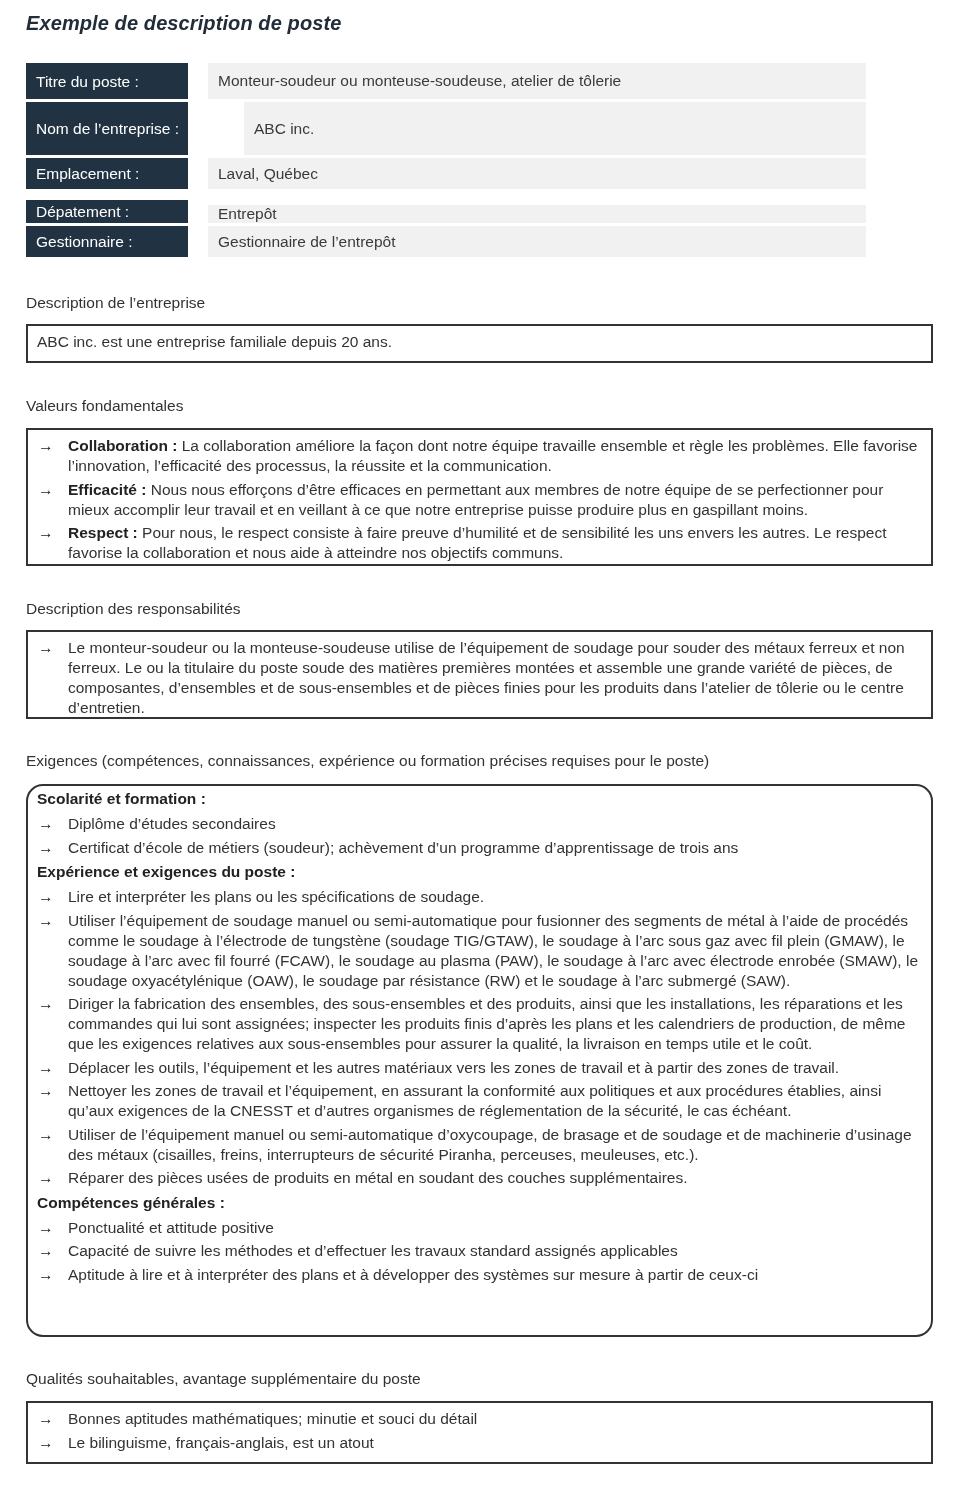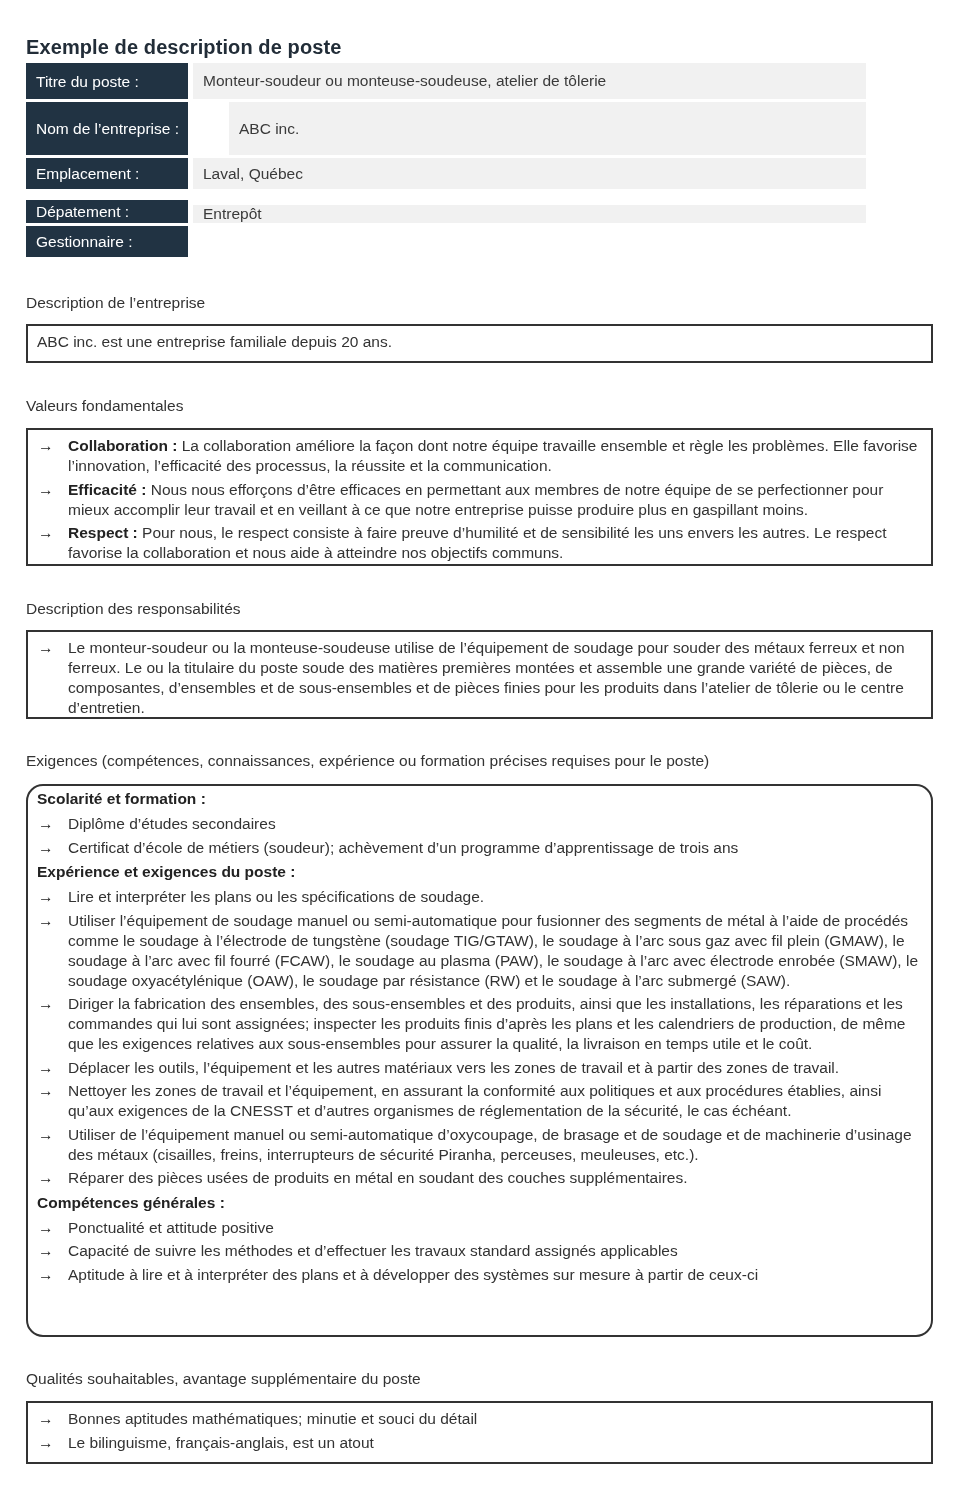--- a/index.html
+++ b/index.html
@@ -2,30 +2,30 @@
 <html><head>
   <meta charset="utf-8">
   <style>
     html, body { margin: 0; padding: 0; background: #ffffff; }
     body {
       width: 960px; height: 1490px; position: relative; overflow: hidden;
       font-family: "Liberation Sans", sans-serif; color: #2b2b2b;
     }
     .page { position: absolute; left: 26px; top: 0; width: 907px; }
     .title {
-      position: absolute; left: 0; top: 36px;
-      font-size: 20px; font-weight: bold; color: #222d38; letter-spacing: 0.1px;
+      position: absolute; left: 0; top: 12px;
+      font-size: 20px; font-weight: bold; color: #222d38; letter-spacing: 0.1px; font-style: italic;
     }
     .info-row { display: flex; margin-bottom: 3px; }
     .info-label {
       width: 152px; background: #213343; color: #ffffff; font-size: 15.5px;
       padding: 0 0 0 10px; display: flex; align-items: center; line-height: 23px; box-sizing: content-box;
     }
     .info-value {
-      flex: 1; background: #f1f1f1; margin-left: 5px; color: #3a3a3a; font-size: 15.5px;
+      flex: 1; background: #f1f1f1; margin-left: 20px; color: #3a3a3a; font-size: 15.5px;
       padding: 0 0 0 10px; display: flex; align-items: center;
     }
     .section-label { position: absolute; left: 0; font-size: 15.5px; color: #333; }
     .box {
       position: absolute; left: 0; width: 903px; border: 2px solid #333;
       box-sizing: content-box; background: #fff; font-size: 15.5px; color: #333;
     }
     .bullet { display: flex; line-height: 20px; margin-bottom: 3.5px; }
     .bullet .arrow { width: 30px; flex: none; padding-left: 10px; font-weight: bold; color: #222; }
     .bullet .text { flex: 1; padding-right: 8px; }
@@ -50,20 +50,21 @@
     <div class="info-row" style="height:31px;">
       <div class="info-label">Emplacement :</div>
       <div class="info-value">Laval, Québec</div>
     </div>
     <div class="info-row" style="height:31px;align-items:flex-end;">
       <div class="info-label">Dépatement :</div>
       <div class="info-value">Entrepôt</div>
     </div>
     <div class="info-row" style="height:31px;">
       <div class="info-label">Gestionnaire :</div>
+      <div class="info-value">Gestionnaire de l’entrepôt</div>
     </div>
   </div>
 
   <div class="section-label" style="top:294px;">Description de l’entreprise</div>
   <div class="box" style="top:324px; height:35px;">
     <div style="padding:6px 0 0 9px; line-height:20px;">ABC inc. est une entreprise familiale depuis 20 ans.</div>
   </div>
 
   <div class="section-label" style="top:397px;">Valeurs fondamentales</div>
   <div class="box" style="top:428px; height:134px;">

